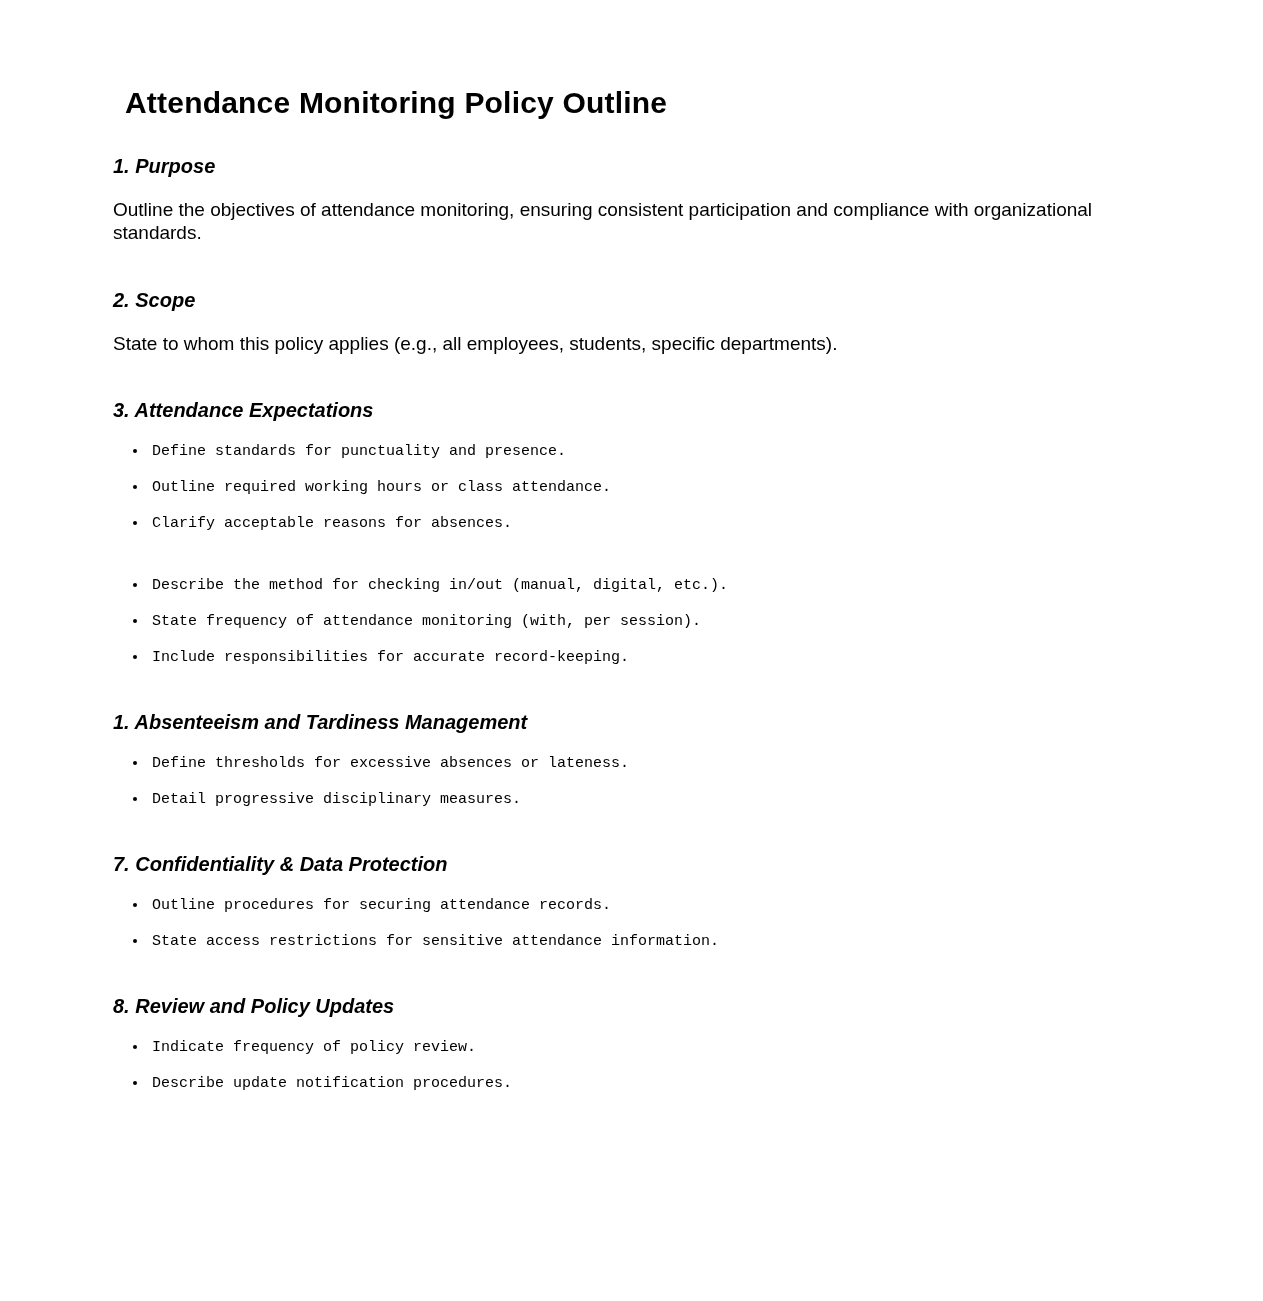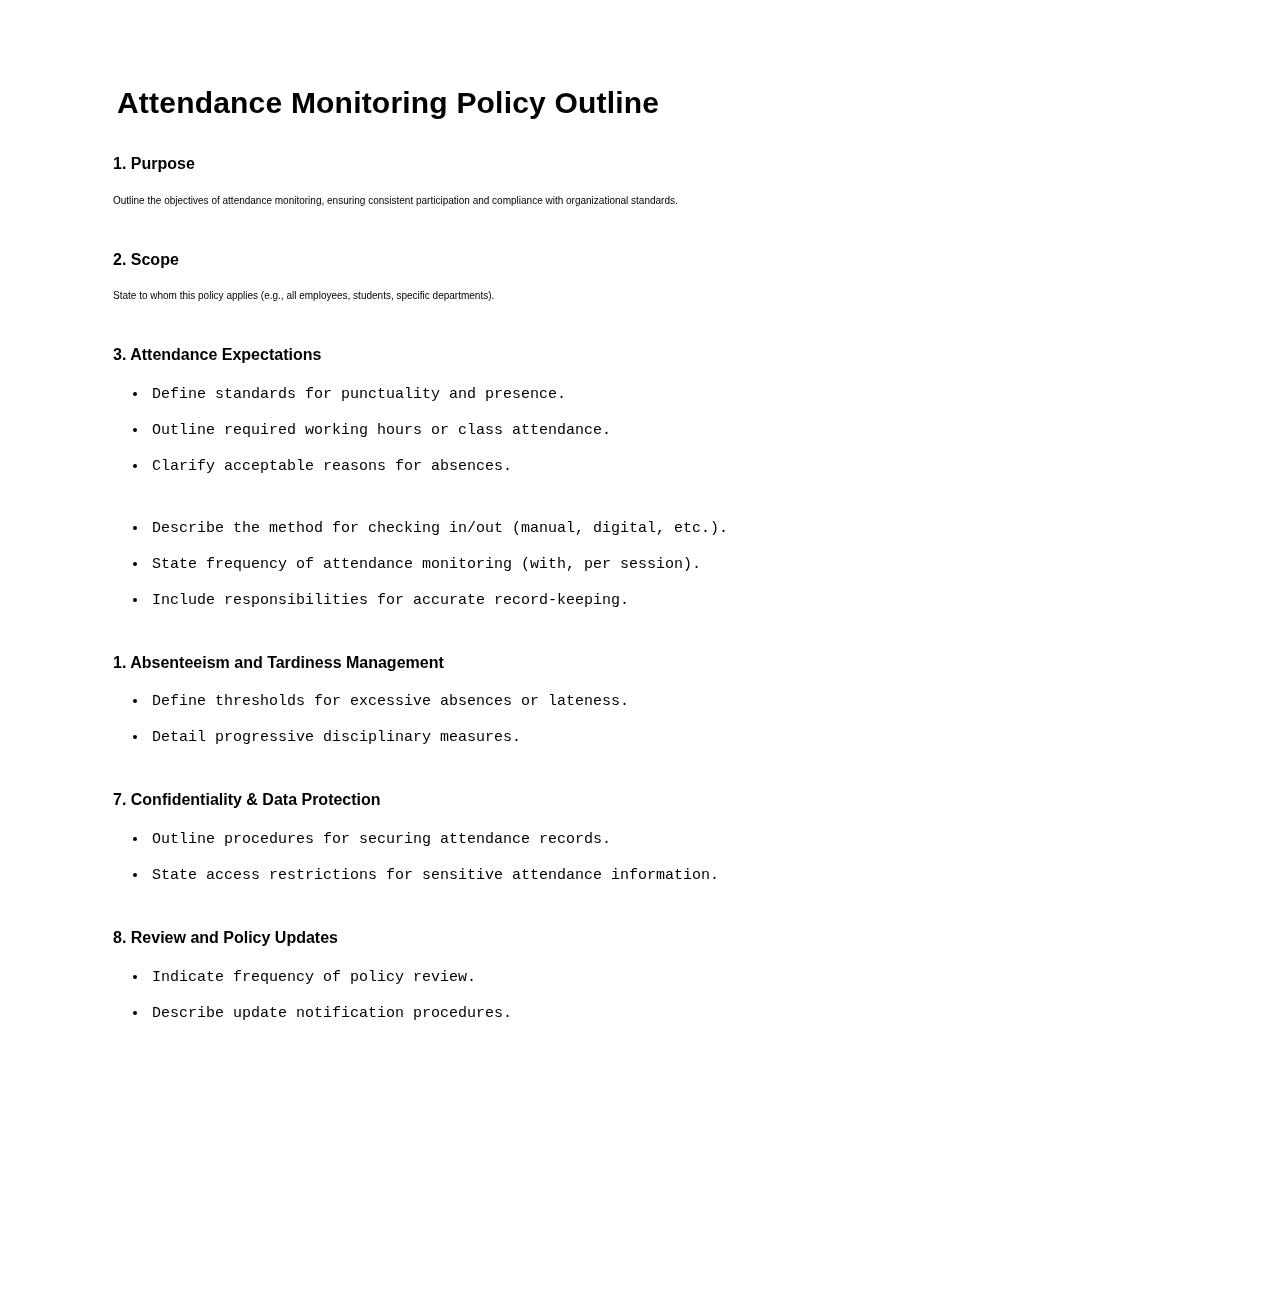--- a/index.html
+++ b/index.html
@@ -12,35 +12,36 @@
   .page {
     width: 1263px;
     min-height: 1301px;
     box-sizing: border-box;
     padding: 86px 120px 60px 113px;
     background: #ffffff;
   }
   h1.doc-title {
     font-size: 30px;
     font-weight: bold;
-    margin: 0 0 36px 4px;
+    margin: 0 0 36px 12px;
     line-height: 1.1;
     letter-spacing: 0.2px;
   }
   section.doc-section {
     margin-bottom: 44px;
   }
   h2.section-heading {
-    font-size: 16px;
+    font-size: 20px;
     font-weight: bold;
     margin: 17px 0 22px 0;
     line-height: 1.1;
+    font-style: italic;
   }
   p.section-paragraph {
-    font-size: 10px;
+    font-size: 19px;
     margin: 0;
     line-height: 1.2;
   }
   ul.bullet-list {
     margin: 0;
     padding-left: 35px;
     font-size: 15px;
     font-family: Liberation Mono, monospace;
   }
   ul.bullet-list li {

